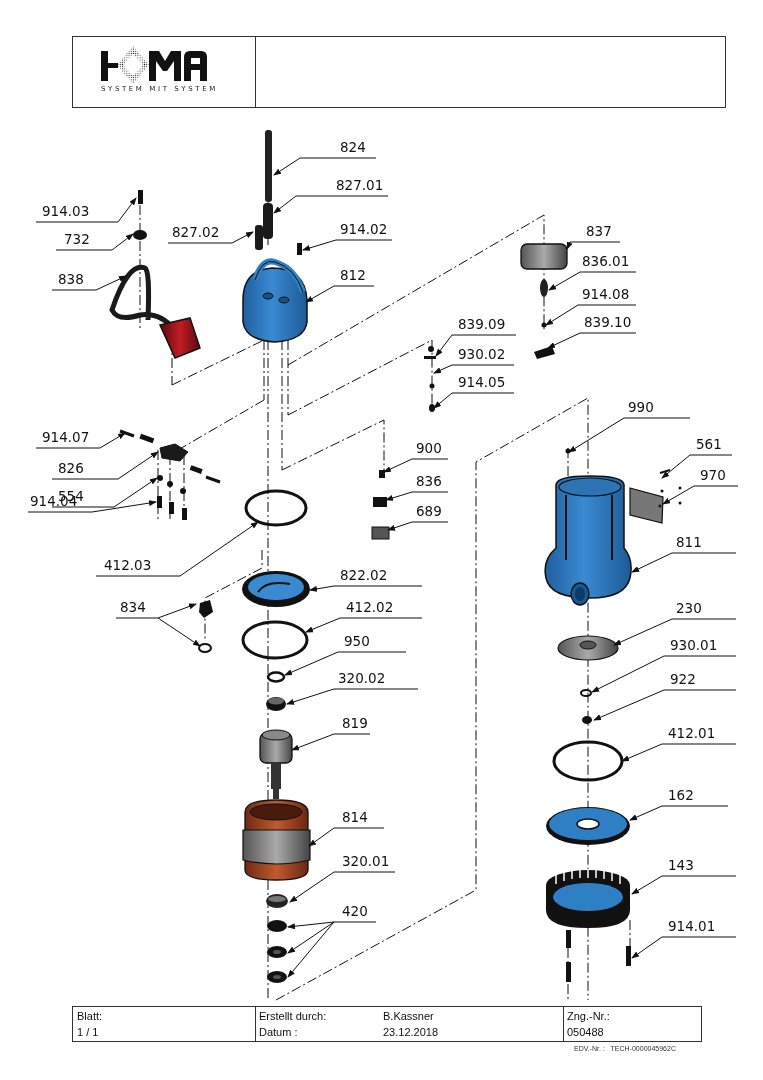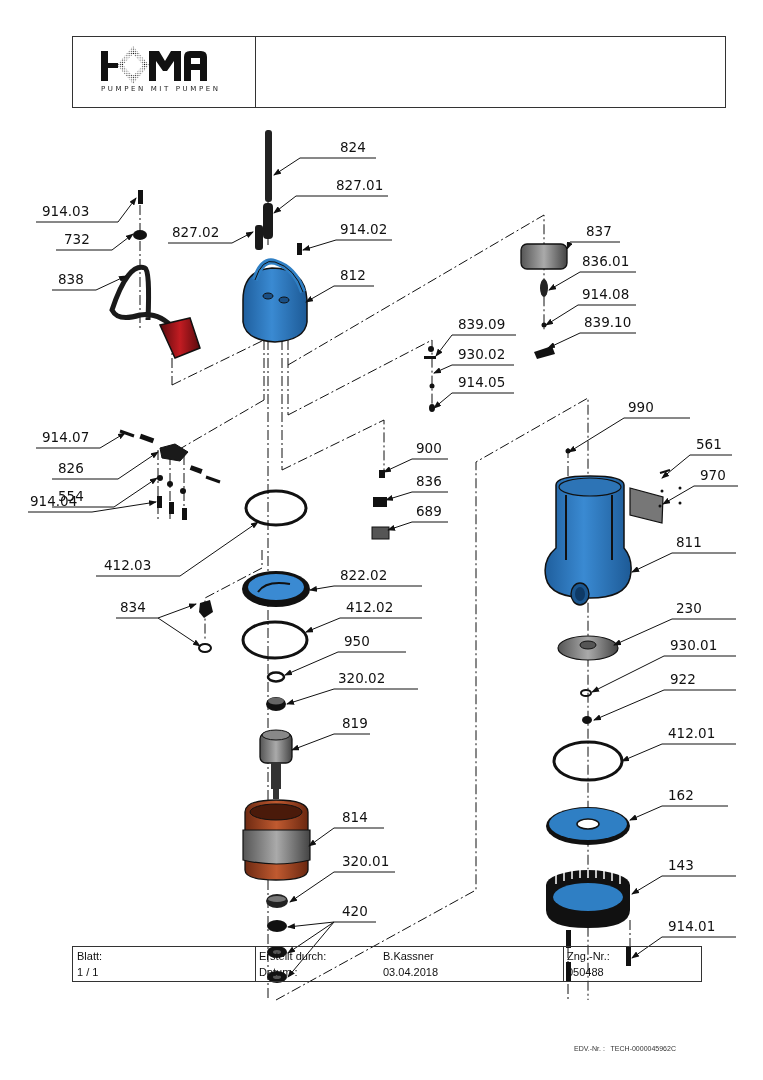--- a/index.html
+++ b/index.html
@@ -2,21 +2,21 @@
 <html><head>
 <meta charset="utf-8">
 <style>
   html,body{margin:0;padding:0;background:#fff;}
   body{width:763px;height:1080px;position:relative;overflow:hidden;font-family:"DejaVu Sans",sans-serif;}
   .header{position:absolute;left:72px;top:36px;width:654px;height:72px;border:1.3px solid #333;box-sizing:border-box;display:flex;}
   .logo-cell{width:182px;border-right:1.3px solid #333;position:relative;}
   .title-cell{flex:1;position:relative;}
   .title{position:absolute;left:60px;top:14px;font-family:"DejaVu Sans",sans-serif;font-size:22px;letter-spacing:1px;color:#111;transform:scaleX(0.82);transform-origin:left;}
   .logo-sub{position:absolute;left:28px;top:48px;font-size:7px;letter-spacing:2.6px;color:#222;}
-  .footer{position:absolute;left:72px;top:946px;width:630px;height:36px;border:1.3px solid #333;box-sizing:border-box;font-family:"Liberation Sans",sans-serif;font-size:11px;color:#111;}
+  .footer{position:absolute;left:72px;top:1006px;width:630px;height:36px;border:1.3px solid #333;box-sizing:border-box;font-family:"Liberation Sans",sans-serif;font-size:11px;color:#111;}
   .footer .vline{position:absolute;top:0;width:0;height:100%;border-left:1.3px solid #333;}
   .footer span{position:absolute;white-space:nowrap;}
   .edv{position:absolute;left:574px;top:1045px;font-family:"Liberation Sans",sans-serif;font-size:7px;color:#333;}
   svg#drawing{position:absolute;left:0;top:0;}
   .lbl{font-family:"DejaVu Sans",sans-serif;font-size:13.5px;fill:#111;}
 </style>
 </head>
 <body>
 
 <div class="header">
@@ -31,21 +31,21 @@
       <rect x="28" y="14" width="7" height="30" fill="#111"></rect>
       <rect x="35" y="26" width="10" height="5" fill="#111"></rect>
 
       <polygon points="60,9 76,28 60,47 44,28" fill="url(#dots)"></polygon>
       <polygon points="60,17 70,28 60,39 50,28" fill="#fff"></polygon>
 
       <path d="M76 44 V14 H86 L92 24 L98 14 H108 V44 H101 V24 L94 34 H90 L83 24 V44 Z" fill="#111"></path>
 
       <path d="M111 44 V20 Q111 14 117 14 H128 Q134 14 134 20 V44 H127 V33 H118 V44 Z M118 27 H127 V21 H118 Z" fill="#111"></path>
     </svg>
-    <div class="logo-sub">PUMPEN MIT PUMPEN</div>
+    <div class="logo-sub">SYSTEM MIT SYSTEM</div>
   </div>
 </div>
 
 <svg id="drawing" width="763" height="1080">
   <defs>
     <marker id="arr" markerWidth="8" markerHeight="6" refX="7" refY="3" orient="auto">
       <path d="M0,0 L8,3 L0,6 Z" fill="#111"></path>
     </marker>
     <linearGradient id="gBlue" x1="0" x2="1">
       <stop offset="0" stop-color="#1f5f9e"></stop>
@@ -411,20 +411,20 @@
 </svg>
 
 <div class="footer">
   <div class="vline" style="left:182px"></div>
   <div class="vline" style="left:490px"></div>
   <span style="left:4px;top:3px">Blatt:</span>
   <span style="left:4px;top:19px">1 / 1</span>
   <span style="left:186px;top:3px">Erstellt durch:</span>
   <span style="left:310px;top:3px">B.Kassner</span>
   <span style="left:186px;top:19px">Datum :</span>
-  <span style="left:310px;top:19px">03.04.2018</span>
+  <span style="left:310px;top:19px">23.12.2018</span>
   <span style="left:494px;top:3px">Zng.-Nr.:</span>
   <span style="left:494px;top:19px">050488</span>
 </div>
 <div class="edv">
   <span>EDV.-Nr. :</span>&nbsp;&nbsp;
   <span>TECH-0000045962C</span>
 </div>
 
 </body></html>

